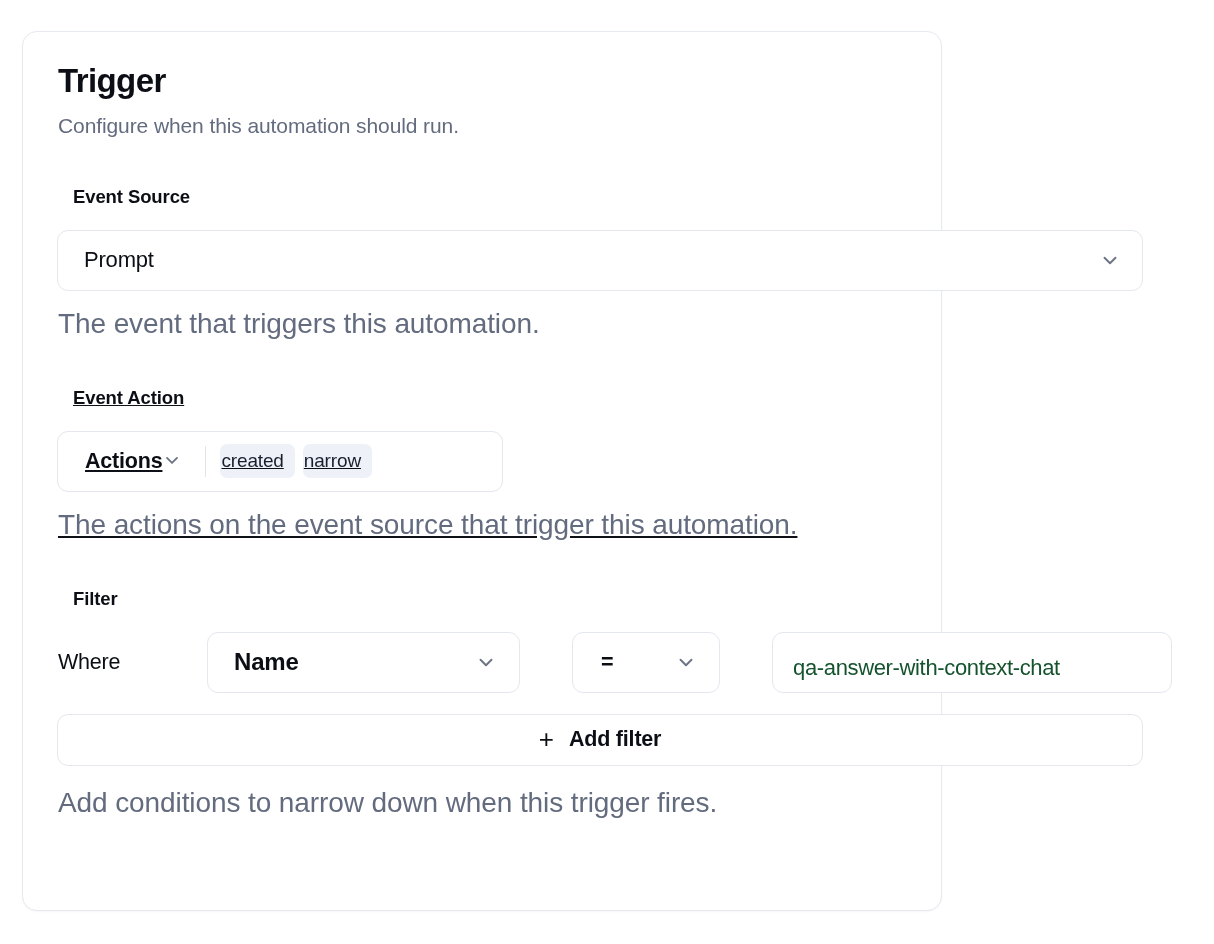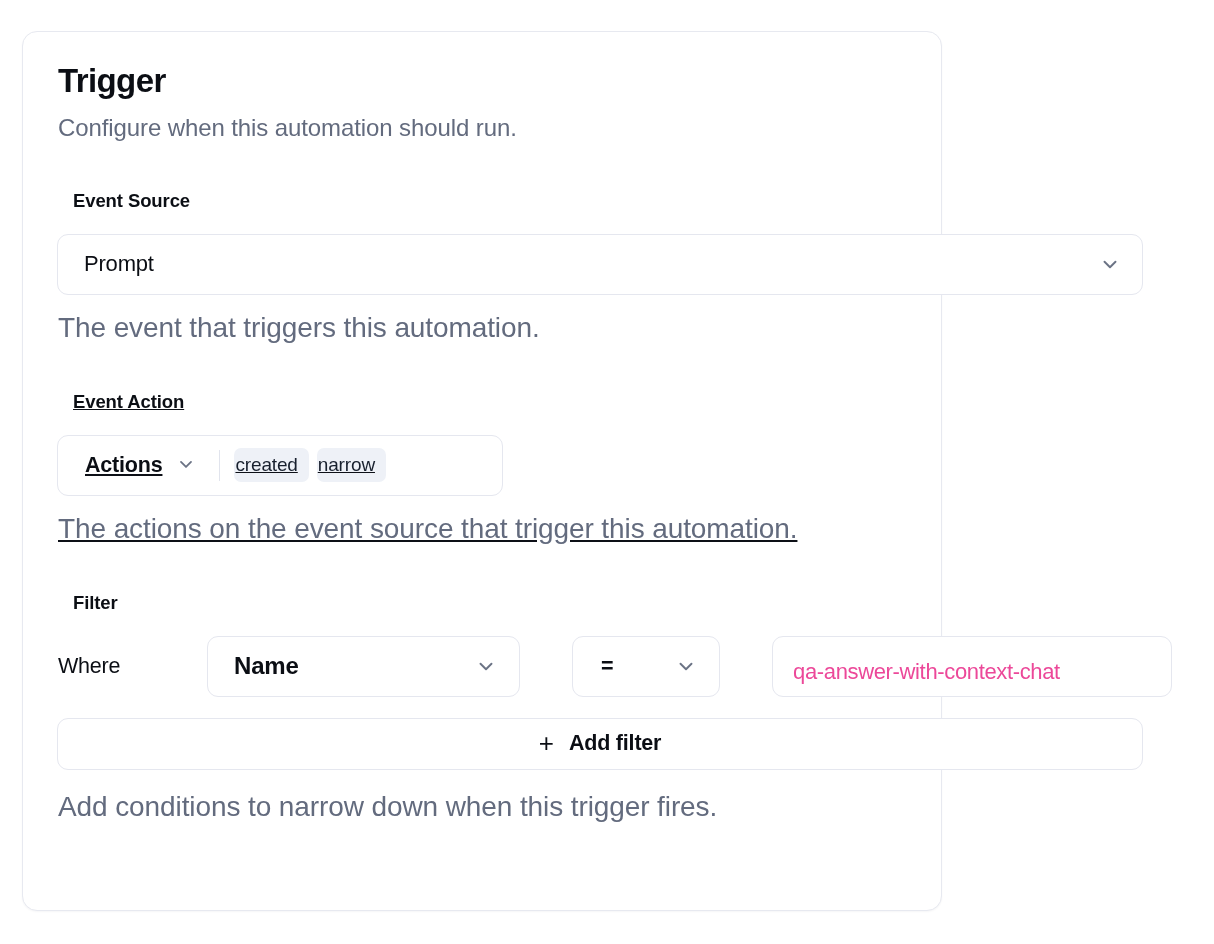--- a/index.html
+++ b/index.html
@@ -41,21 +41,21 @@
   
   .card-title {
     font-size: 33px;
     font-weight: 700;
     letter-spacing: -0.6px;
     line-height: 1.15;
     color: #0b0e14;
     margin: 0 0 0 1px;
   }
   .card-subtitle {
-    font-size: 24px;
+    font-size: 21px;
     font-weight: 400;
     color: #636b7e;
     margin: 14px 0 0 1px;
     letter-spacing: -0.1px;
   }
 
   .field-label {
     font-size: 18.5px;
     font-weight: 700;
     color: #0b0e14;
@@ -112,21 +112,20 @@
 
   
   .multiselect {
     width: 446px;
     height: 61px;
     padding: 0 0 0 27px;
   }
   .ms-trigger {
     display: flex;
     align-items: center;
-    gap: 14px;
   }
   .ms-trigger .value {
     font-size: 21.5px;
     font-weight: 700;
     color: #0b0e14;
     letter-spacing: -0.2px;
   }
   .ms-divider {
     width: 1px;
     height: 31px;
@@ -193,21 +192,21 @@
   .input-value {
     width: 400px;
     height: 61px;
     margin-left: 18px;
     padding: 0 18px 0 20px;
     flex: 0 0 auto;
     overflow: hidden;
   }
   .input-value .value {
     font-size: 22px;
-    color: #ec4899;
+    color: #14532d;
     letter-spacing: -0.35px;
     white-space: nowrap;
     margin-top: 12px;
   }
   .remove-filter {
     width: 44px;
     height: 44px;
     margin-left: 14px;
     flex: 0 0 auto;
     display: flex;

